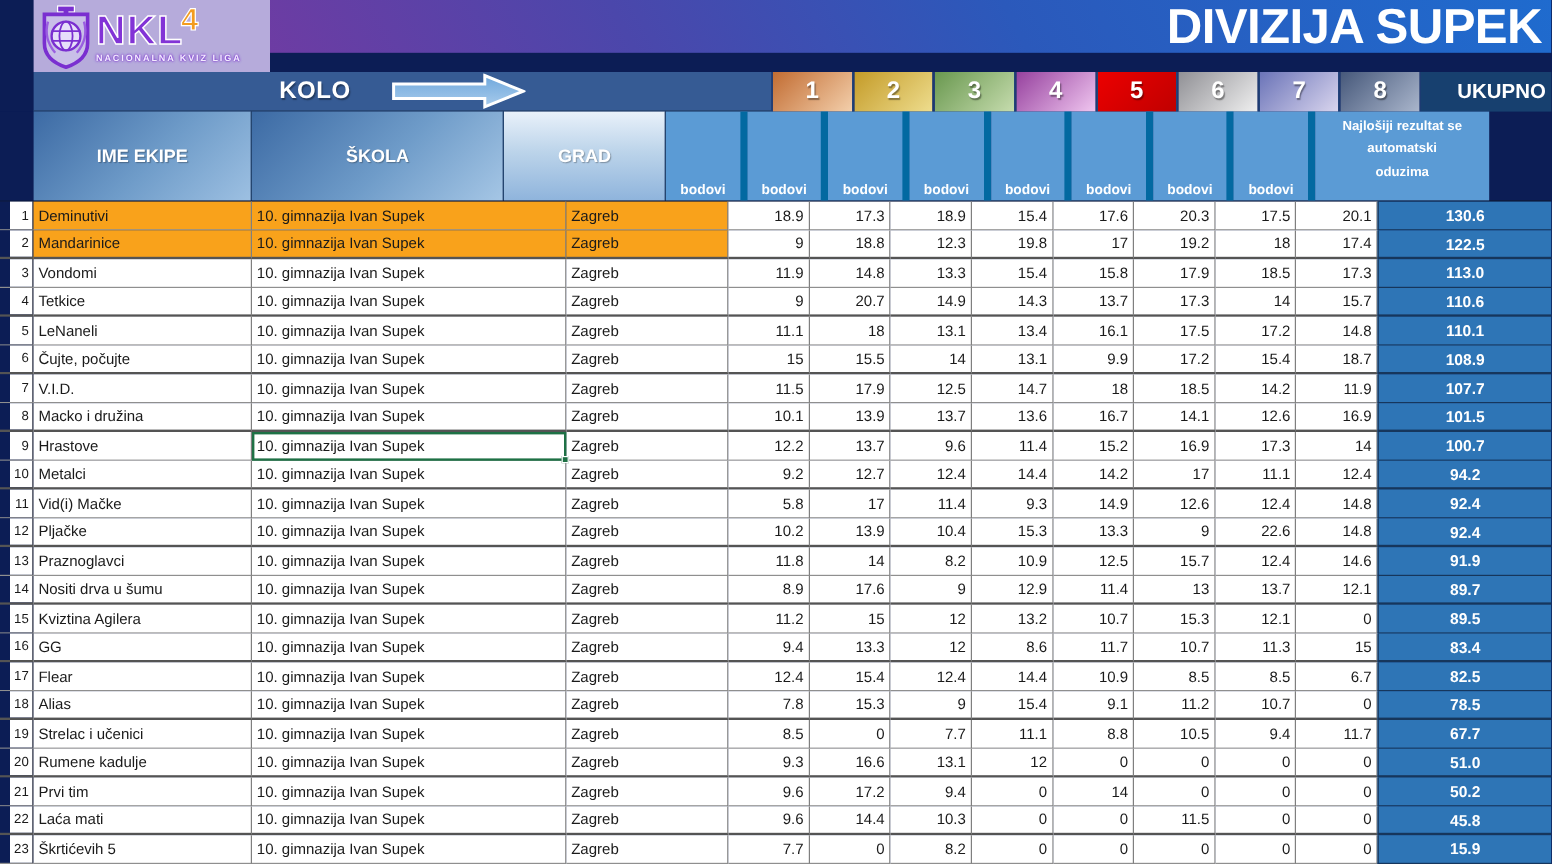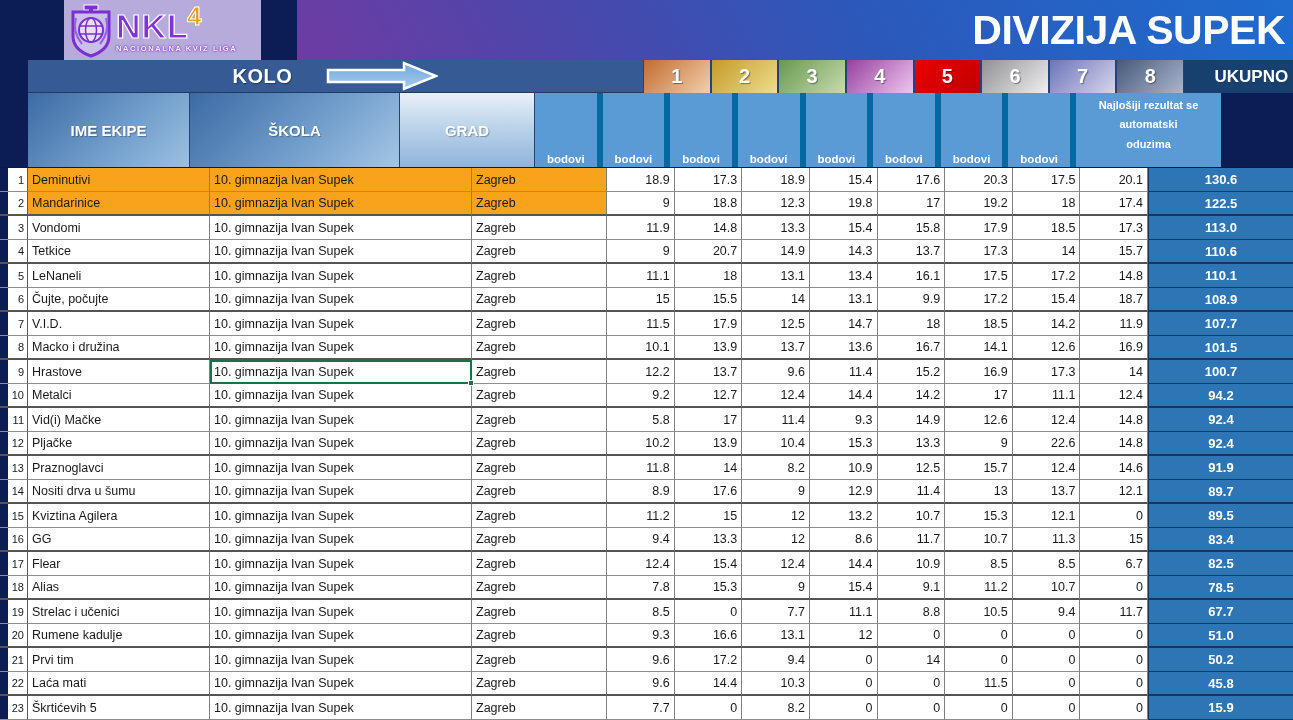--- a/index.html
+++ b/index.html
@@ -1,50 +1,50 @@
 <!DOCTYPE html>
 <html><head>
 <meta charset="utf-8">
 <style>
   html,body{margin:0;padding:0;background:#0c1d55;}
   *{box-sizing:border-box;}
   .sheet{position:relative;width:1293px;height:720px;overflow:hidden;
          font-family:"Liberation Sans",sans-serif;background:#0c1d55;}
 
   
-  .top-row{display:flex;height:60px;gap:36px;}
+  .top-row{display:flex;height:60px;}
   .corner-navy{width:28px;height:60px;background:#0c1d55;flex:none;}
   .logo-box{width:197px;height:60px;flex:none;background:#b6abdb;display:flex;align-items:center;padding:2px 4px 0 4px;position:relative;}
   .logo-text{display:flex;flex-direction:column;line-height:1;margin-left:2px;}
   .logo-main{display:flex;align-items:flex-start;}
   .logo-nkl{font-size:34px;font-weight:800;color:#8233d6;-webkit-text-stroke:1.2px #ffffff;letter-spacing:1px;}
   .logo-four{font-size:26px;font-weight:800;color:#f39c1f;-webkit-text-stroke:1px #ffffff;position:relative;top:-6px;left:-2px;}
   .logo-sub{font-size:7.5px;font-weight:700;letter-spacing:1.6px;color:#f3ecff;text-shadow:0 0 2px #7a2fd0,0 0 2px #7a2fd0;margin-top:2px;white-space:nowrap;}
-  .banner{flex:1;height:60px;background:linear-gradient(62deg,#6d3ca3 0%,#4b47ab 28%,#2b59bb 58%,#1f6bce 100%);
+  .banner{flex:1;height:44px;background:linear-gradient(62deg,#6d3ca3 0%,#4b47ab 28%,#2b59bb 58%,#1f6bce 100%);
           display:flex;align-items:center;justify-content:flex-end;padding-right:8px;}
   .banner-title{color:#ffffff;font-weight:bold;font-size:41px;letter-spacing:-0.5px;white-space:nowrap;}
 
   
   .kolo-row{display:flex;height:33px;}
   .kolo-gutter{width:28px;flex:none;background:#0c1d55;}
   .kolo-bar{width:615px;flex:none;background:#365b94;display:flex;align-items:center;justify-content:center;gap:34px;border-bottom:1px solid #203a63;}
   .kolo-label{color:#fff;font-weight:bold;font-size:20px;letter-spacing:0.5px;text-shadow:1px 1px 1px rgba(0,0,0,0.35);}
   .arrow-icon{display:block;}
   .rounds{width:541px;flex:none;display:grid;grid-template-columns:repeat(8,1fr);}
   .round-cell{display:flex;align-items:center;justify-content:center;color:#fff;font-weight:bold;font-size:20px;
               text-shadow:1px 1px 1px rgba(0,0,0,0.4);border-right:1px solid #23437a;border-left:1px solid #23437a;}
   .ukupno-head{width:145px;flex:none;background:#17406f;color:#fff;font-weight:bold;font-size:17px;
                display:flex;align-items:center;justify-content:center;white-space:nowrap;}
 
   
   .head-row{display:flex;height:75px;border-bottom:1px solid #101a33;}
   .head-gutter{width:28px;flex:none;background:#0c1d55;}
   .hc{color:#fff;font-weight:bold;font-size:15px;display:flex;align-items:center;justify-content:center;
       text-shadow:1px 1px 1px rgba(0,0,0,0.3);border-right:1px solid #24456f;}
-  .hc-team{width:162px;flex:none;background:linear-gradient(135deg,#3c6aa4 0%,#6f9cc9 55%,#9dc0e2 100%);}
+  .hc-team{width:182px;flex:none;background:linear-gradient(135deg,#3c6aa4 0%,#6f9cc9 55%,#9dc0e2 100%);}
   .hc-school{width:210px;flex:none;background:linear-gradient(135deg,#3c6aa4 0%,#6f9cc9 55%,#a5c6e5 100%);}
   .hc-city{width:135px;flex:none;background:linear-gradient(180deg,#e9f1fa 0%,#bcd4ea 45%,#8fb4dc 100%);color:#fff;}
   .points-heads{width:541px;flex:none;display:grid;grid-template-columns:repeat(8,1fr);}
   .points-head{background:#5b9bd5;border-right:6px solid #0369a1;display:flex;align-items:flex-end;justify-content:center;
                color:#fff;font-weight:bold;font-size:11.5px;padding-bottom:2px;}
   .note-cell{width:145px;flex:none;background:#5b9bd5;color:#fff;font-weight:bold;font-size:11px;line-height:1.75;
              display:flex;flex-direction:column;align-items:center;justify-content:flex-start;padding-top:3px;text-align:center;}
 
   
   .data-grid{position:relative;}

